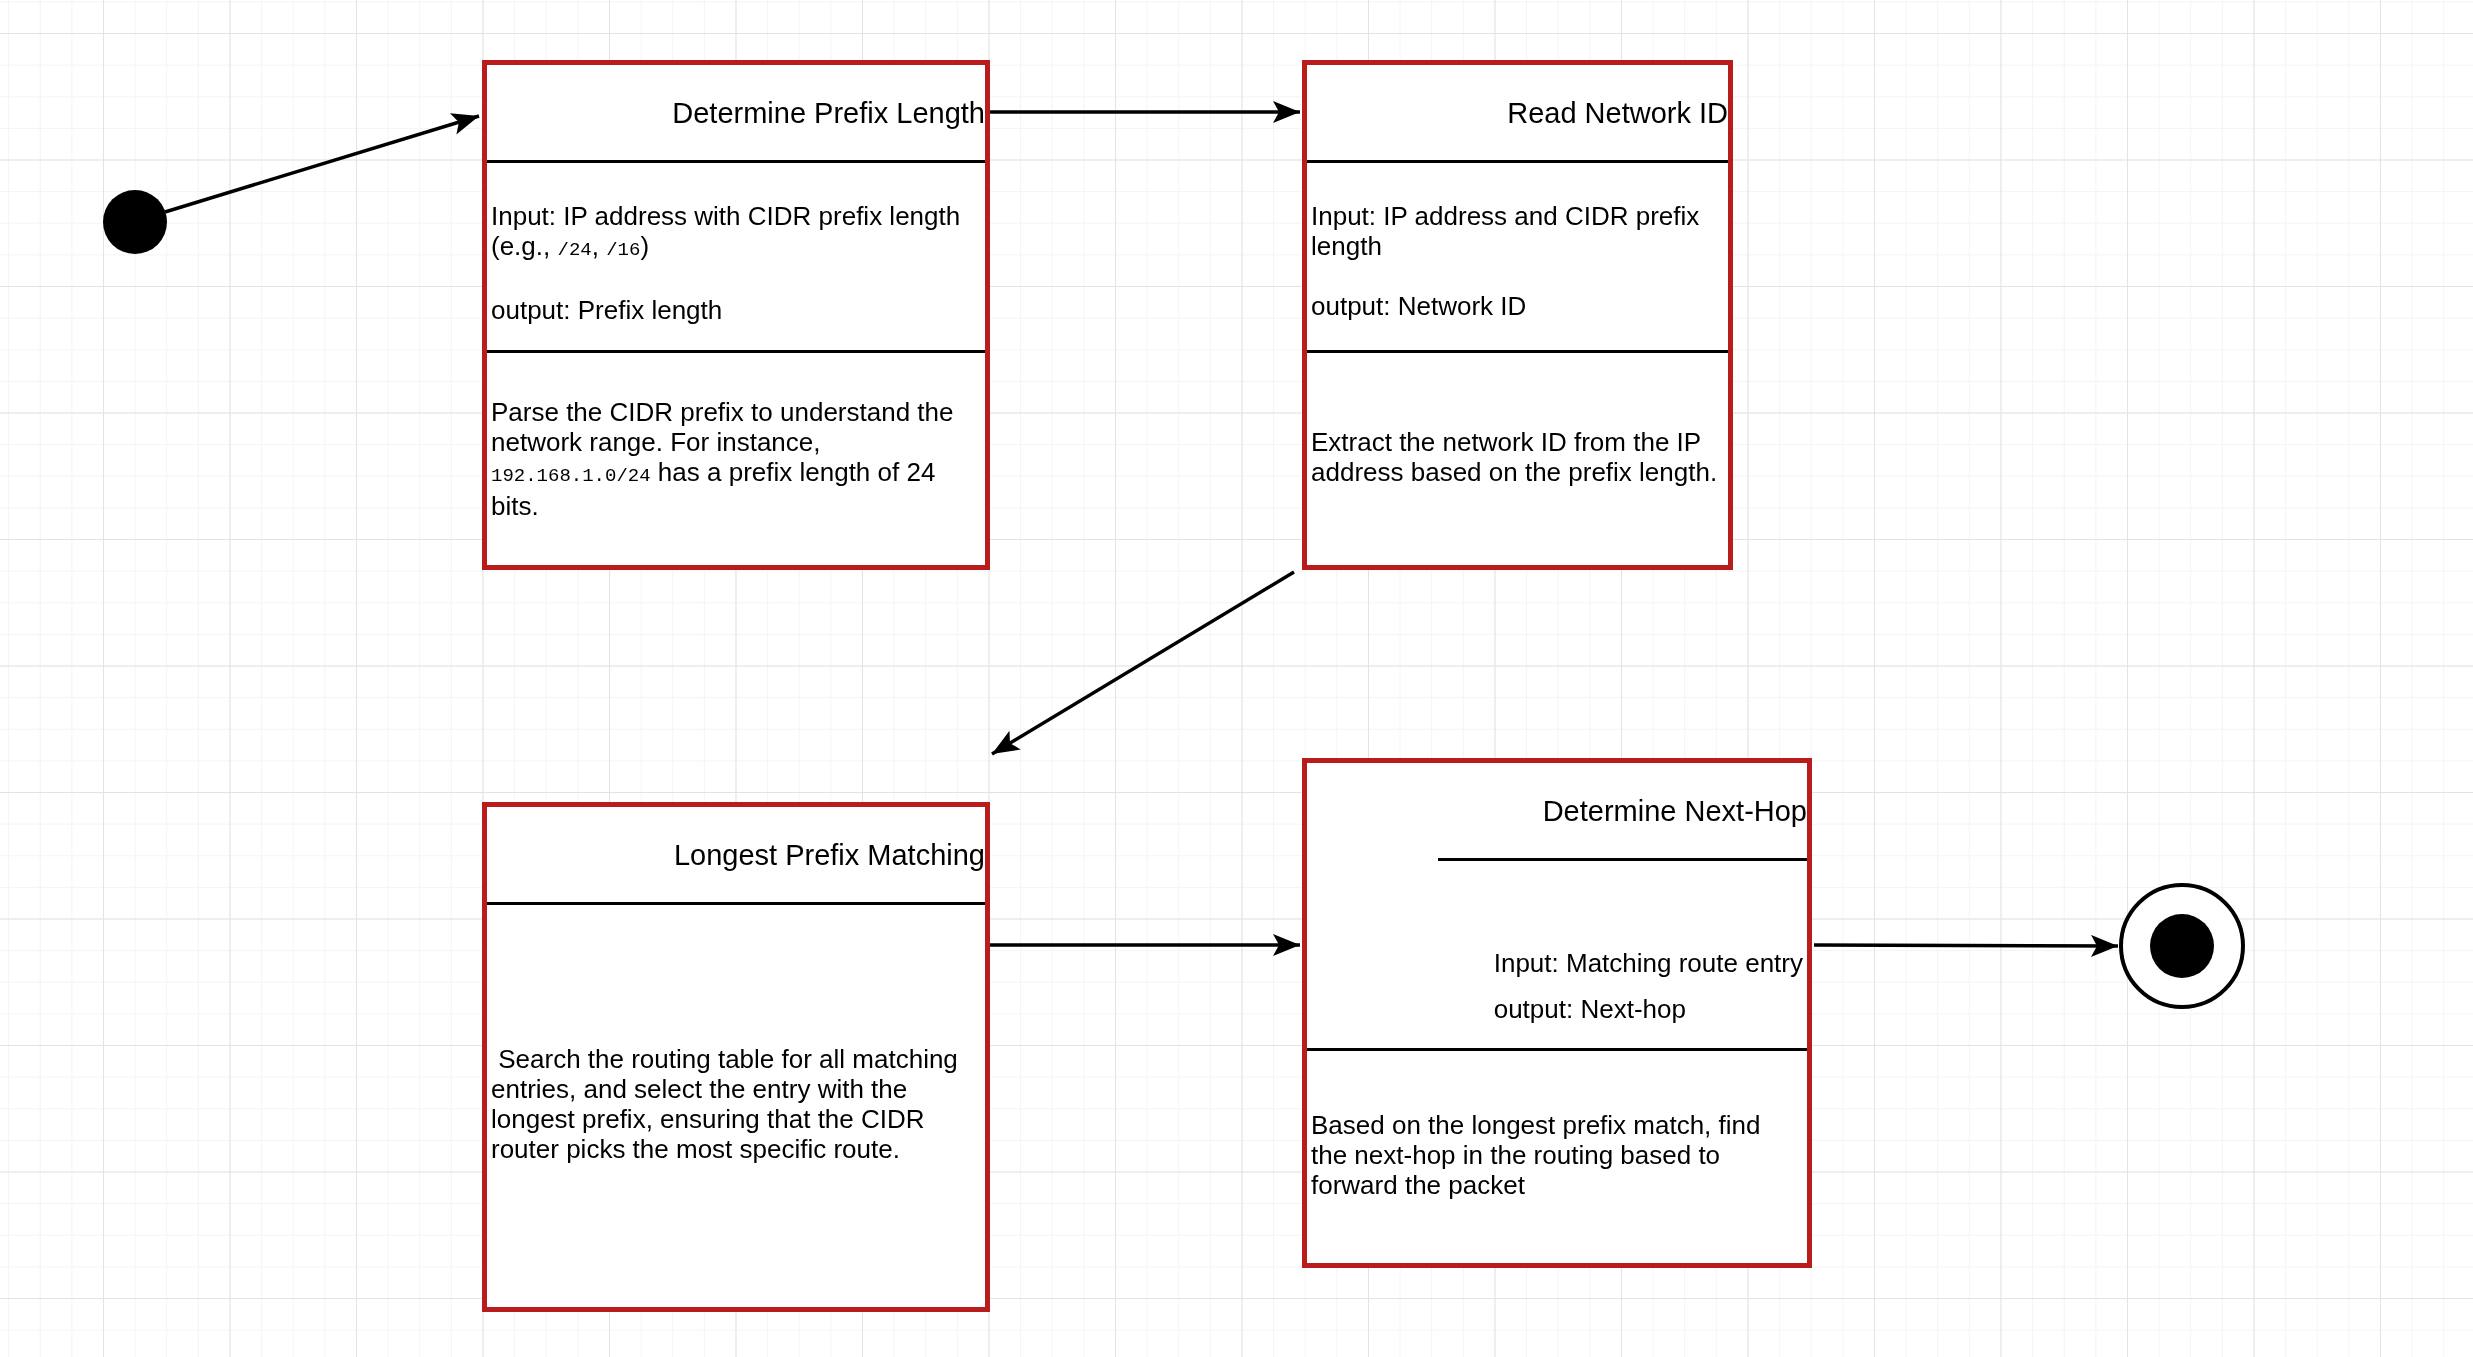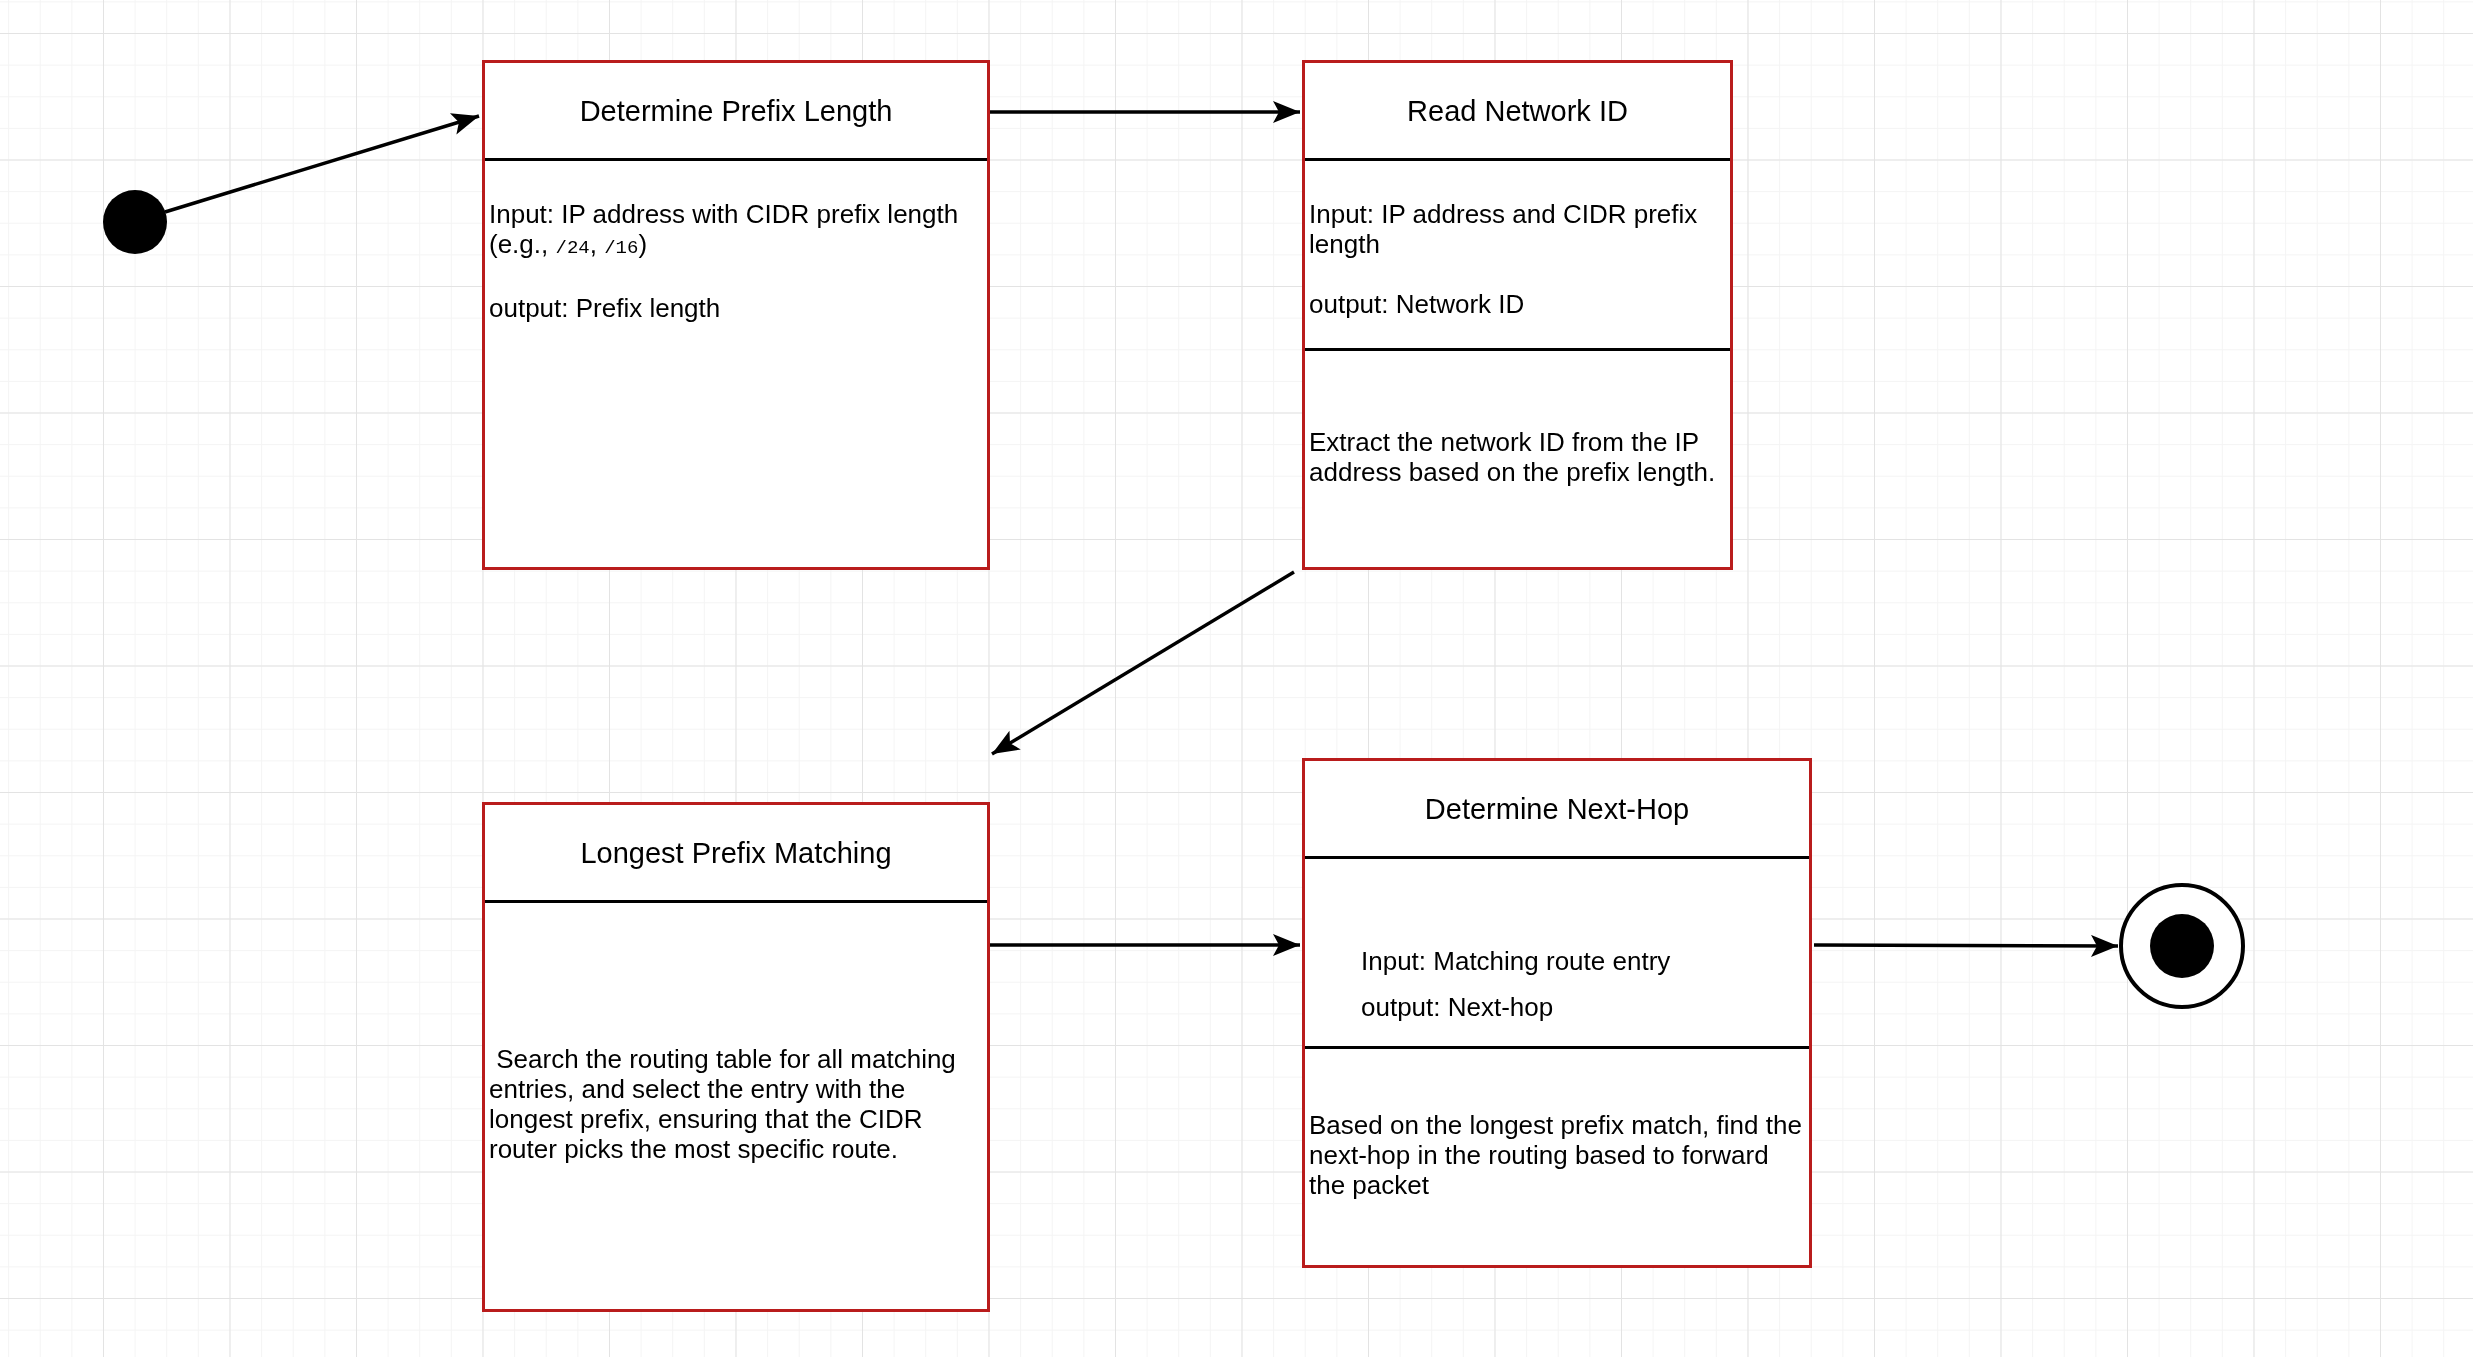--- a/index.html
+++ b/index.html
@@ -18,24 +18,24 @@
       linear-gradient(90deg, #e3e3e3 1px, transparent 1px),
       linear-gradient(#f4f4f4 1px, transparent 1px),
       linear-gradient(90deg, #f4f4f4 1px, transparent 1px);
     background-size: 126.5px 126.5px, 126.5px 126.5px, 31.63px 31.63px, 31.63px 31.63px;
     background-position: 0px 33px, 103px 0px, 0px 1.4px, 8.1px 0px;
   }
   svg.edges { position: absolute; inset: 0; }
   .box {
     position: absolute;
     background: #ffffff;
-    border: 3px solid #b91c1c;
+    border: 5px solid #b91c1c;
     box-sizing: border-box;
     display: flex; flex-direction: column;
-    font-size: 26px; line-height: 30px;
+    font-size: 26px; line-height: 30px; align-items: flex-end;
   }
   .sec-title {
     height: 95px; flex: 0 0 95px;
     display: flex; align-items: center; justify-content: center;
     font-size: 29px;
   }
   .sec-io {
     height: 190px; flex: 0 0 190px;
     border-top: 3px solid #000;
     display: flex; align-items: center;
@@ -82,20 +82,23 @@
 
 <div class="box" style="left:482px; top:60px; width:508px; height:510px;">
   <div class="sec-title">
     <span class="txt">Determine Prefix Length</span>
   </div>
   <div class="sec-io io-a">
     <div class="txt"><span>Input: IP address with CIDR prefix length (e.g., </span><span class="mono">/24</span><span>, </span><span class="mono">/16</span><span>)
 
 output: Prefix length</span></div>
   </div>
+  <div class="sec-desc">
+    <div class="txt"><span>Parse the CIDR prefix to understand the network range. For instance, </span><span class="mono">192.168.1.0/24</span><span> has a prefix length of 24 bits.</span></div>
+  </div>
 </div>
 
 <div class="box" style="left:1302px; top:60px; width:431px; height:510px;">
   <div class="sec-title">
     <span class="txt">Read Network ID</span>
   </div>
   <div class="sec-io io-a">
     <div class="txt"><span>Input: IP address and CIDR prefix length
 
 output: Network ID</span><span class="mono"></span><span></span><span class="mono"></span><span></span></div>

